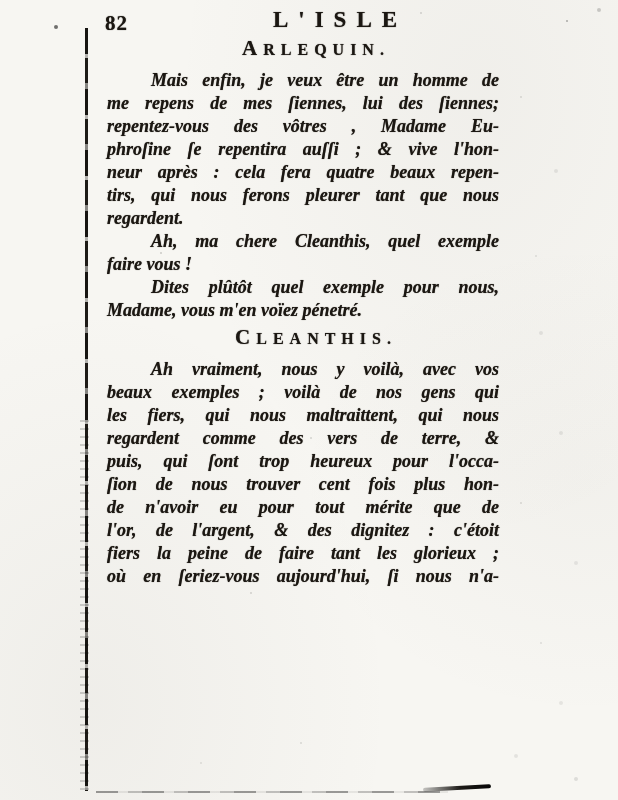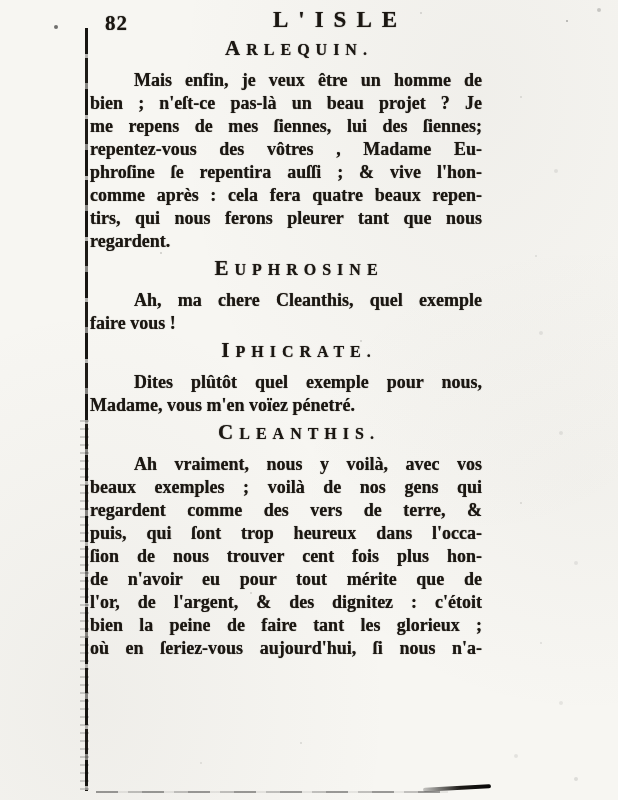--- a/index.html
+++ b/index.html
@@ -21,33 +21,34 @@
     position: absolute; left: 105px; top: 11px;
     font-size: 21px; font-weight: 700; letter-spacing: 1px;
     text-shadow: 0 0 1px rgba(20,15,10,.75);
   }
   .title {
     position: absolute; left: 0; top: 7px; width: 618px;
     text-align: center; transform: translateX(31px);
     font-size: 23px; font-weight: 700; letter-spacing: 10px;
     text-shadow: 0 0 1px rgba(20,15,10,.8);
   }
-  .col { position: absolute; left: 90px; top: 38px; width: 392px; }
+  .col { position: absolute; left: 107px; top: 38px; width: 392px; }
   .speaker {
     text-align: center; padding-left: 26px;
     font-size: 16px; font-weight: 700; letter-spacing: 6px;
     line-height: 21px; margin: 5px 0 9px; white-space: nowrap;
     text-shadow: 0 0 1px rgba(20,15,10,.75);
   }
   .speaker::first-letter { font-size: 21px; }
   .col .speaker:first-child { margin-top: 0; }
   .line {
     font-size: 18px; font-weight: 700; line-height: 23px; height: 23px;
     text-align: justify; text-align-last: justify; text-justify: inter-word;
     text-shadow: 0 0 0.8px rgba(25,20,12,.8);
+    font-style: italic;
   }
   .line.ind { text-indent: 44px; }
   .line.last { text-align-last: left; }
   .gutter {
     position: absolute; left: 85px; top: 28px; width: 3px; height: 763px;
     background: repeating-linear-gradient(to bottom,
       #171512 0px 26px, rgba(23,21,18,.3) 26px 30px,
       #1e1b17 30px 55px, rgba(23,21,18,.5) 55px 61px);
   }
   .gutter::before {
@@ -98,44 +99,42 @@
   <div class="specks"></div>
   <div class="gutter"></div>
 
   <div class="pagenum">82</div>
   <div class="title">L'ISLE</div>
 
   <div class="col">
 
     <div class="speaker">ARLEQUIN.</div>
     <div class="line ind">Mais enfin, je veux être un homme de</div>
-    <div class="line">bien ; n'eſt-ce pas-là un beau projet ? Je</div>
     <div class="line">me repens de mes ſiennes, lui des ſiennes;</div>
     <div class="line">repentez-vous des vôtres , Madame Eu-</div>
     <div class="line">phroſine ſe repentira auſſi ; &amp; vive l'hon-</div>
-    <div class="line">comme après : cela fera quatre beaux repen-</div>
+    <div class="line">neur après : cela fera quatre beaux repen-</div>
     <div class="line">tirs, qui nous ferons pleurer tant que nous</div>
     <div class="line last">regardent.</div>
 
-    <div class="speaker">EUPHROSINE</div>
     <div class="line ind">Ah, ma chere Cleanthis, quel exemple</div>
     <div class="line last">faire vous !</div>
 
-    <div class="speaker">IPHICRATE.</div>
     <div class="line ind">Dites plûtôt quel exemple pour nous,</div>
     <div class="line last">Madame, vous m'en voïez pénetré.</div>
 
     <div class="speaker">CLEANTHIS.</div>
     <div class="line ind">Ah vraiment, nous y voilà, avec vos</div>
     <div class="line">beaux exemples ; voilà de nos gens qui</div>
+    <div class="line">les fiers, qui nous maltraittent, qui nous</div>
     <div class="line">regardent comme des vers de terre, &amp;</div>
-    <div class="line">puis, qui ſont trop heureux dans l'occa-</div>
+    <div class="line">puis, qui ſont trop heureux pour l'occa-</div>
     <div class="line">ſion de nous trouver cent fois plus hon-</div>
     <div class="line">de n'avoir eu pour tout mérite que de</div>
     <div class="line">l'or, de l'argent, &amp; des dignitez : c'étoit</div>
-    <div class="line">bien la peine de faire tant les glorieux ;</div>
+    <div class="line">fiers la peine de faire tant les glorieux ;</div>
     <div class="line">où en ſeriez-vous aujourd'hui, ſi nous n'a-</div>
 
   </div>
 
   <div class="bottomline"></div>
   <div class="smudge"></div>
 </div>
 
 </body></html>

